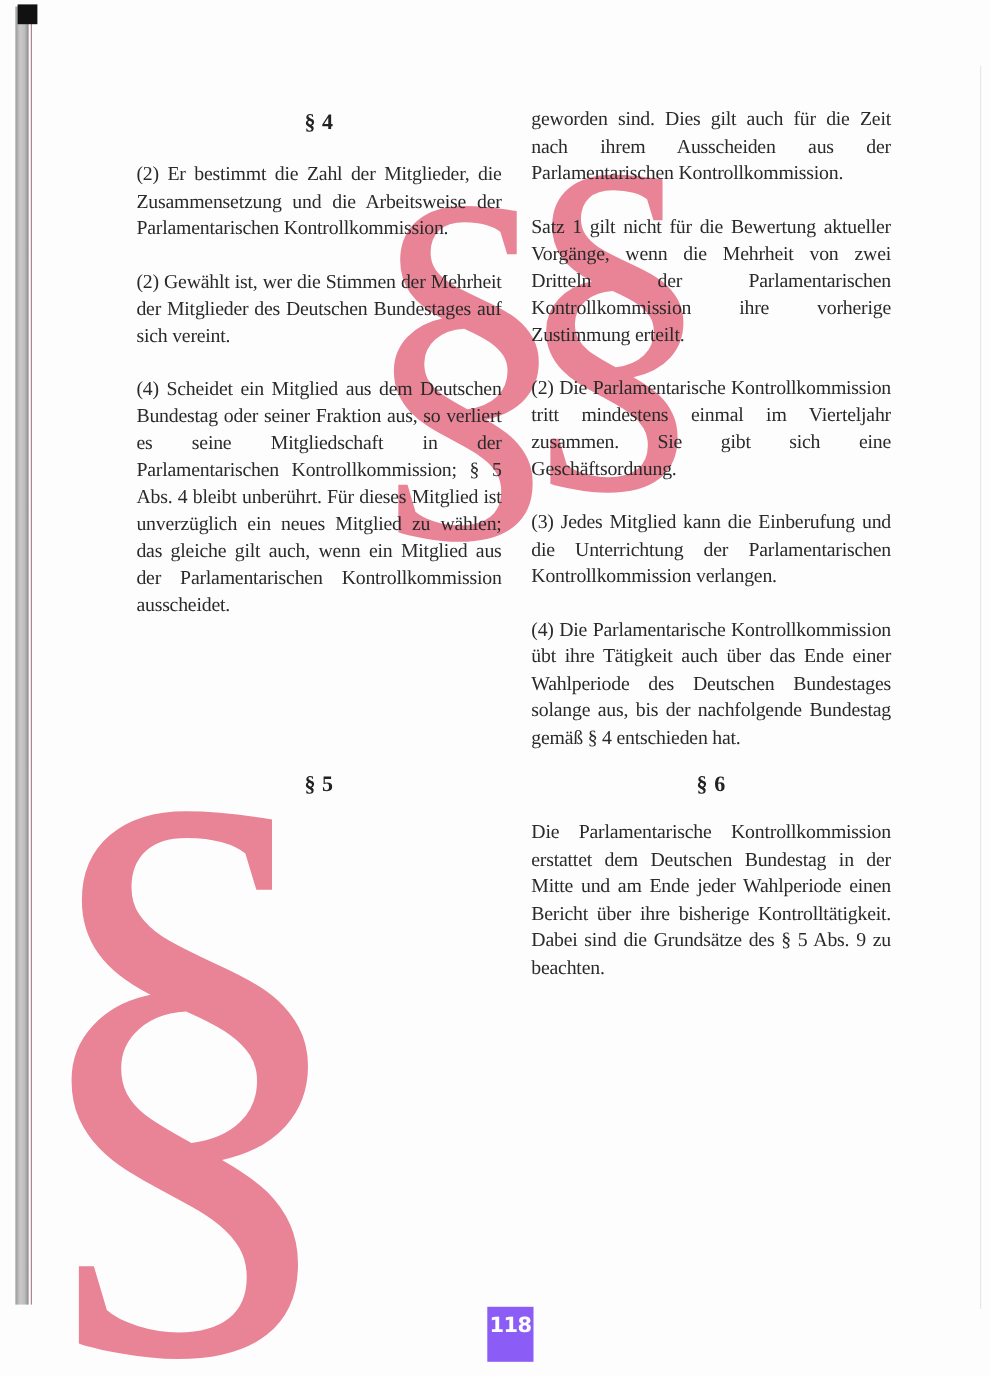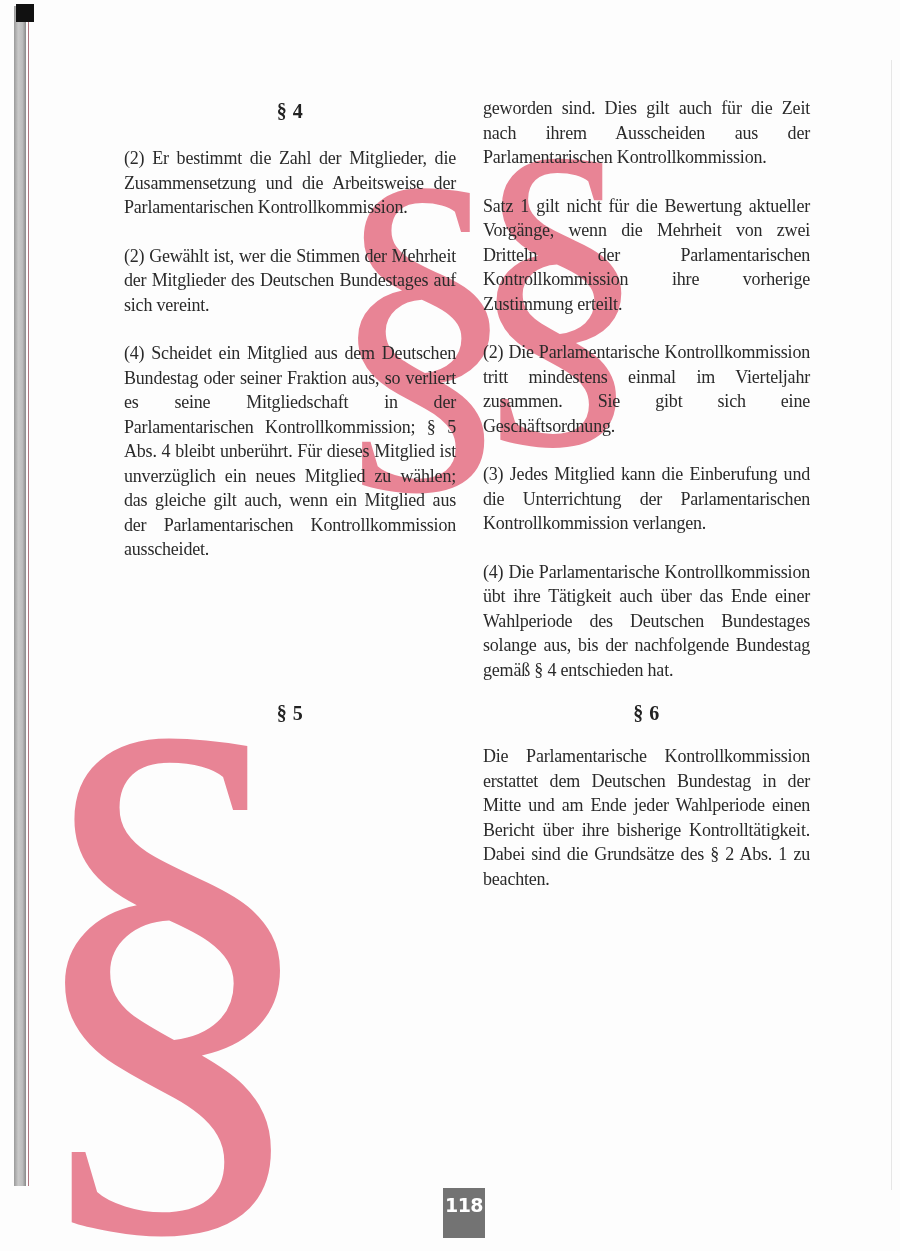--- a/index.html
+++ b/index.html
@@ -96,21 +96,21 @@
     }
     .para:last-child { margin-bottom: 0; }
 
     .page-number {
       position: absolute;
       z-index: 2;
       left: 443px;
       top: 1188px;
       width: 42px;
       height: 50px;
-      background: #737373;
+      background: #8b5cf6;
       color: #ffffff;
       font-family: "DejaVu Sans", sans-serif;
       font-weight: bold;
       font-size: 19px;
       display: flex;
       align-items: flex-start;
       justify-content: center;
       padding-top: 6px;
       box-sizing: border-box;
       letter-spacing: -0.5px;
@@ -143,18 +143,18 @@
     <p class="para">Satz 1 gilt nicht für die Bewertung aktueller Vorgänge, wenn die Mehrheit von zwei Dritteln der Parlamentarischen Kontrollkommission ihre vorherige Zustimmung erteilt.</p>
     <p class="para">(2) Die Parlamentarische Kontrollkommission tritt mindestens einmal im Vierteljahr zusammen. Sie gibt sich eine Geschäftsordnung.</p>
     <p class="para">(3) Jedes Mitglied kann die Einberufung und die Unterrichtung der Parlamentarischen Kontrollkommission verlangen.</p>
     <p class="para">(4) Die Parlamentarische Kontrollkommission übt ihre Tätigkeit auch über das Ende einer Wahlperiode des Deutschen Bundestages solange aus, bis der nachfolgende Bundestag gemäß § 4 entschieden hat.</p>
   </div>
 
   <div class="heading" style="left:124px; width:332px; top:702px;">§ 5</div>
 
   <div class="heading" style="left:483px; width:327px; top:702px;">§ 6</div>
   <div class="col col-right" style="top:744px;">
-    <p class="para">Die Parlamentarische Kontrollkommission erstattet dem Deutschen Bundestag in der Mitte und am Ende jeder Wahlperiode einen Bericht über ihre bisherige Kontrolltätigkeit. Dabei sind die Grundsätze des § 2 Abs. 1 zu beachten.</p>
+    <p class="para">Die Parlamentarische Kontrollkommission erstattet dem Deutschen Bundestag in der Mitte und am Ende jeder Wahlperiode einen Bericht über ihre bisherige Kontrolltätigkeit. Dabei sind die Grundsätze des § 5 Abs. 9 zu beachten.</p>
   </div>
 
   <div class="page-number">118</div>
 
 </div>
 
 </body></html>

